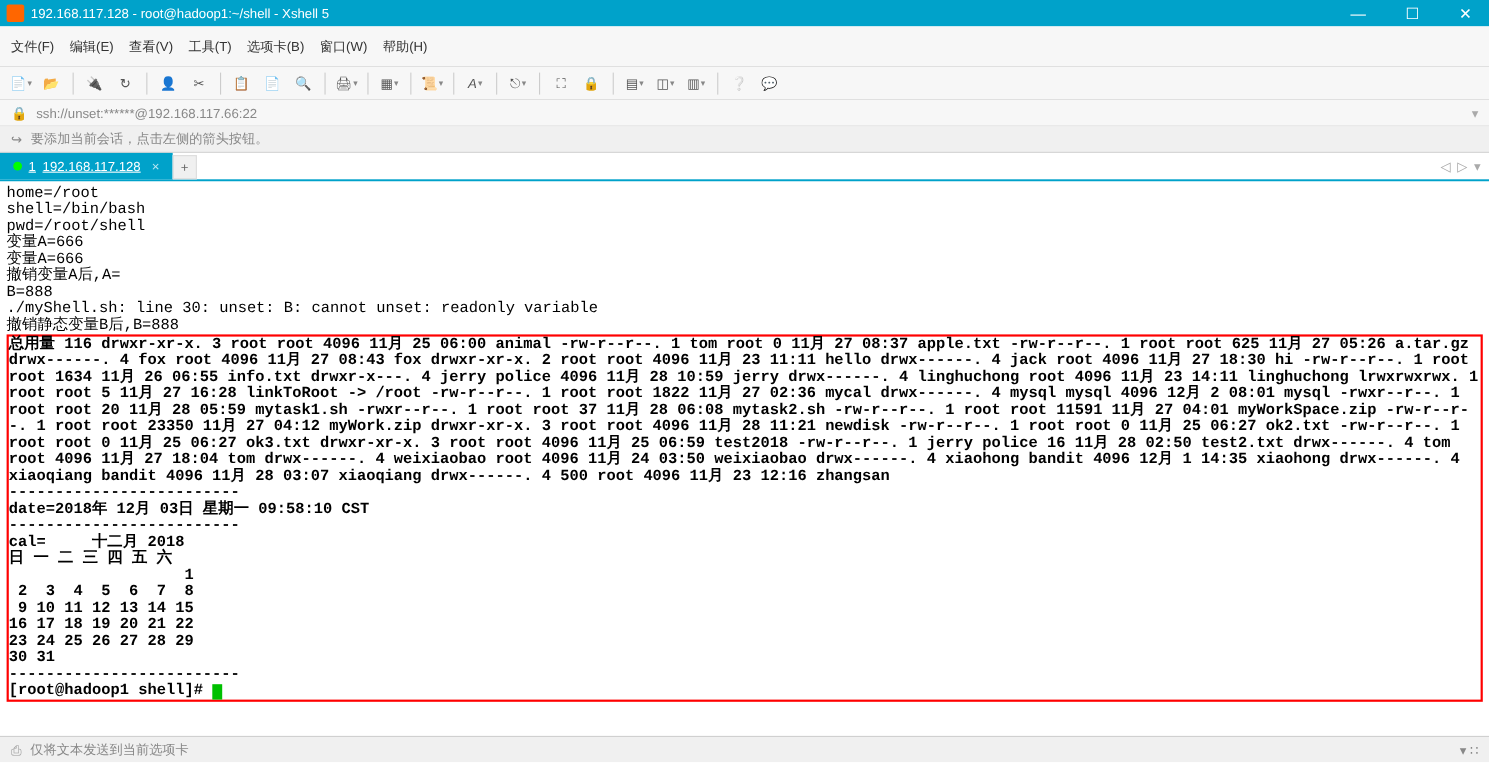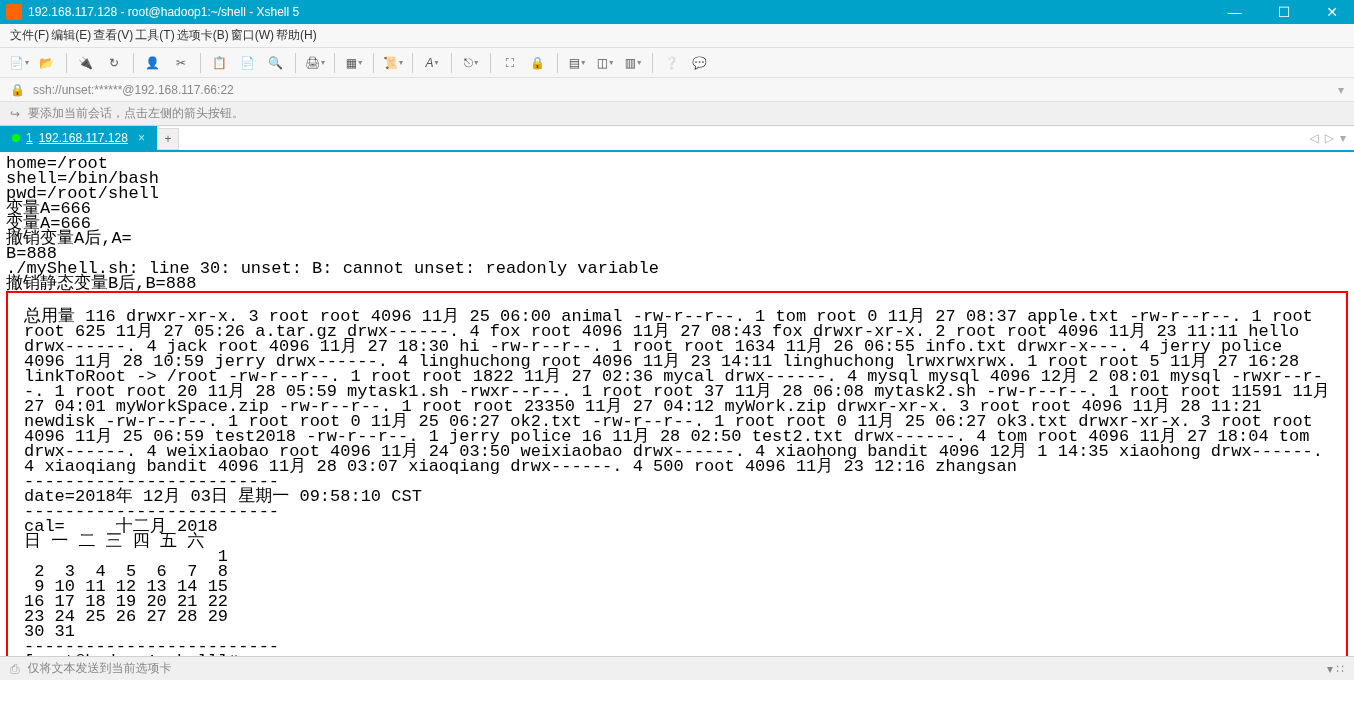--- a/index.html
+++ b/index.html
@@ -39,25 +39,25 @@
       gap: 16px;
       font-size: 14px;
       font-family: Arial;
     }
     .window-control {
       cursor: pointer;
       padding: 0 10px;
     }
     .menubar {
       background: #f7f7f7;
-      height: 24px;
-      display: flex;
-      align-items: center;
-      padding: 0 10px;
-      gap: 2px;
+      height: 37px;
+      display: flex;
+      align-items: center;
+      padding: 0 10px;
+      gap: 14px;
       border-bottom: 1px solid #e0e0e0;
       color: #333;
     }
     .menu-item {
       cursor: pointer;
     }
     .toolbar {
       background: #f7f7f7;
       height: 30px;
       display: flex;
@@ -161,33 +161,34 @@
     }
     .tabstrip-right {
       display: flex;
       align-items: center;
       padding-right: 8px;
       gap: 6px;
       color: #aaa;
     }
     .terminal {
       font-family: "Courier New", monospace;
-      font-size: 17px;
+      font-size: 14px;
       line-height: 15px;
       padding: 4px 6px;
       white-space: pre-wrap;
       color: #000;
       background: #ffffff;
       overflow: auto;
       height: 504px;
     }
     .red-box {
       border: 2px solid #ff0000;
-      padding: 16px;
+      padding: 0;
       margin: 0;
+      font-weight: bold;
     }
     .prompt {
       color: #000000;
     }
     .cursor-block {
       background: #00c000;
       display: inline-block;
       width: 9px;
       height: 14px;
       vertical-align: text-bottom;

